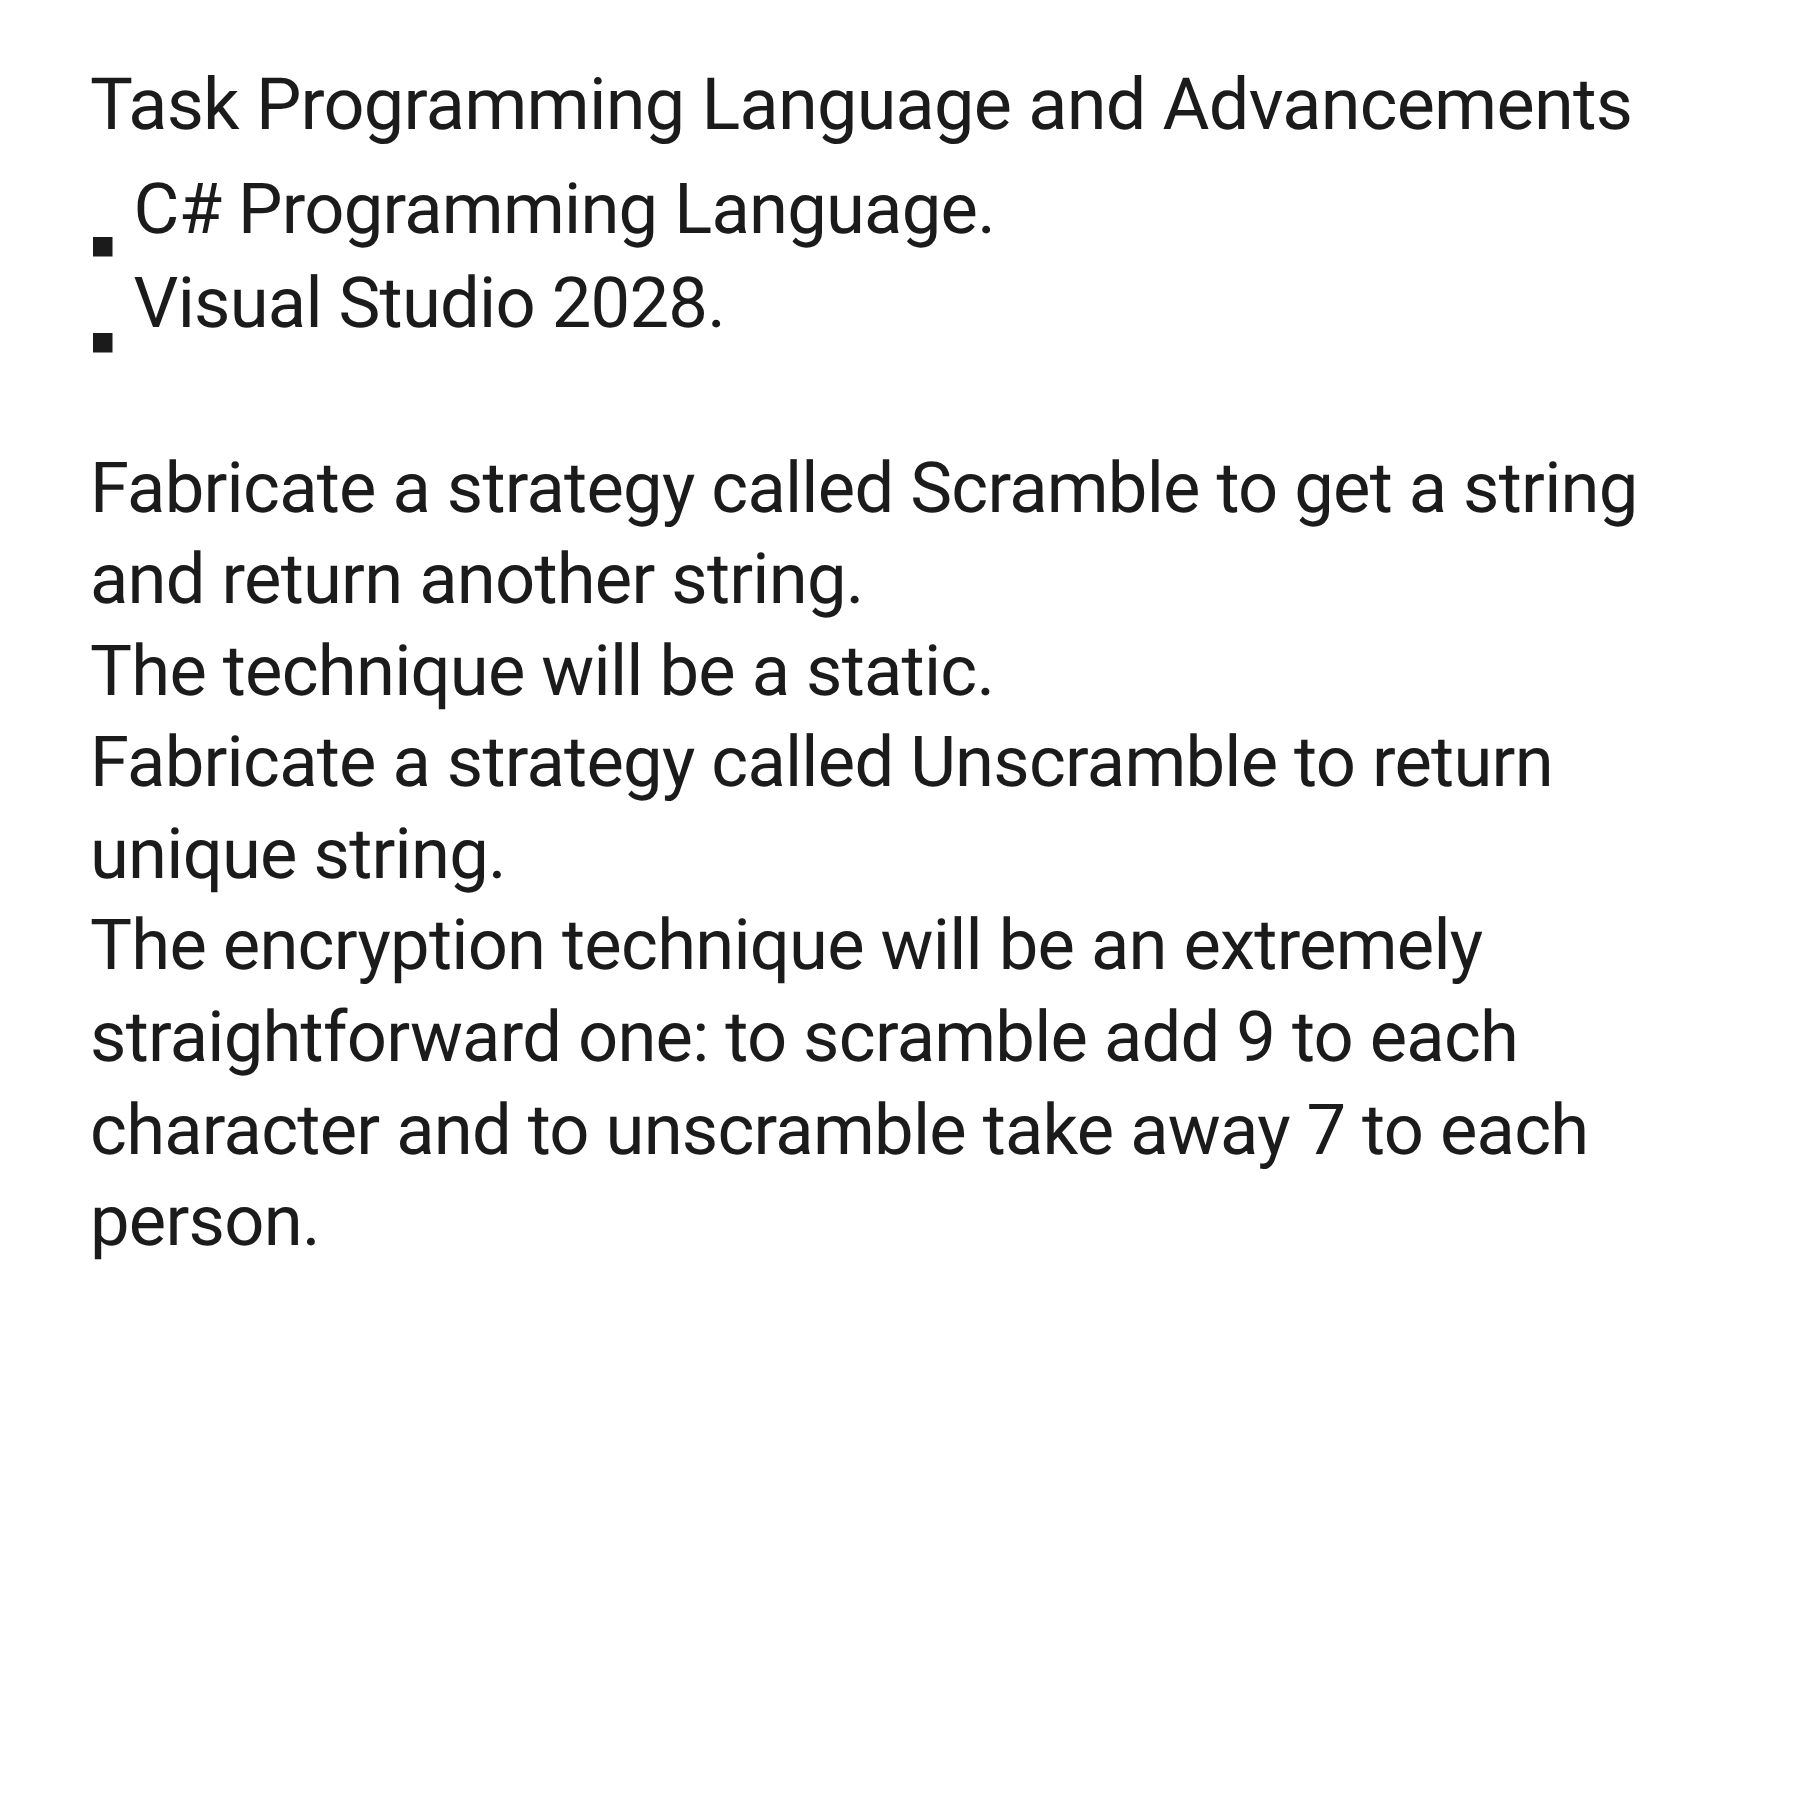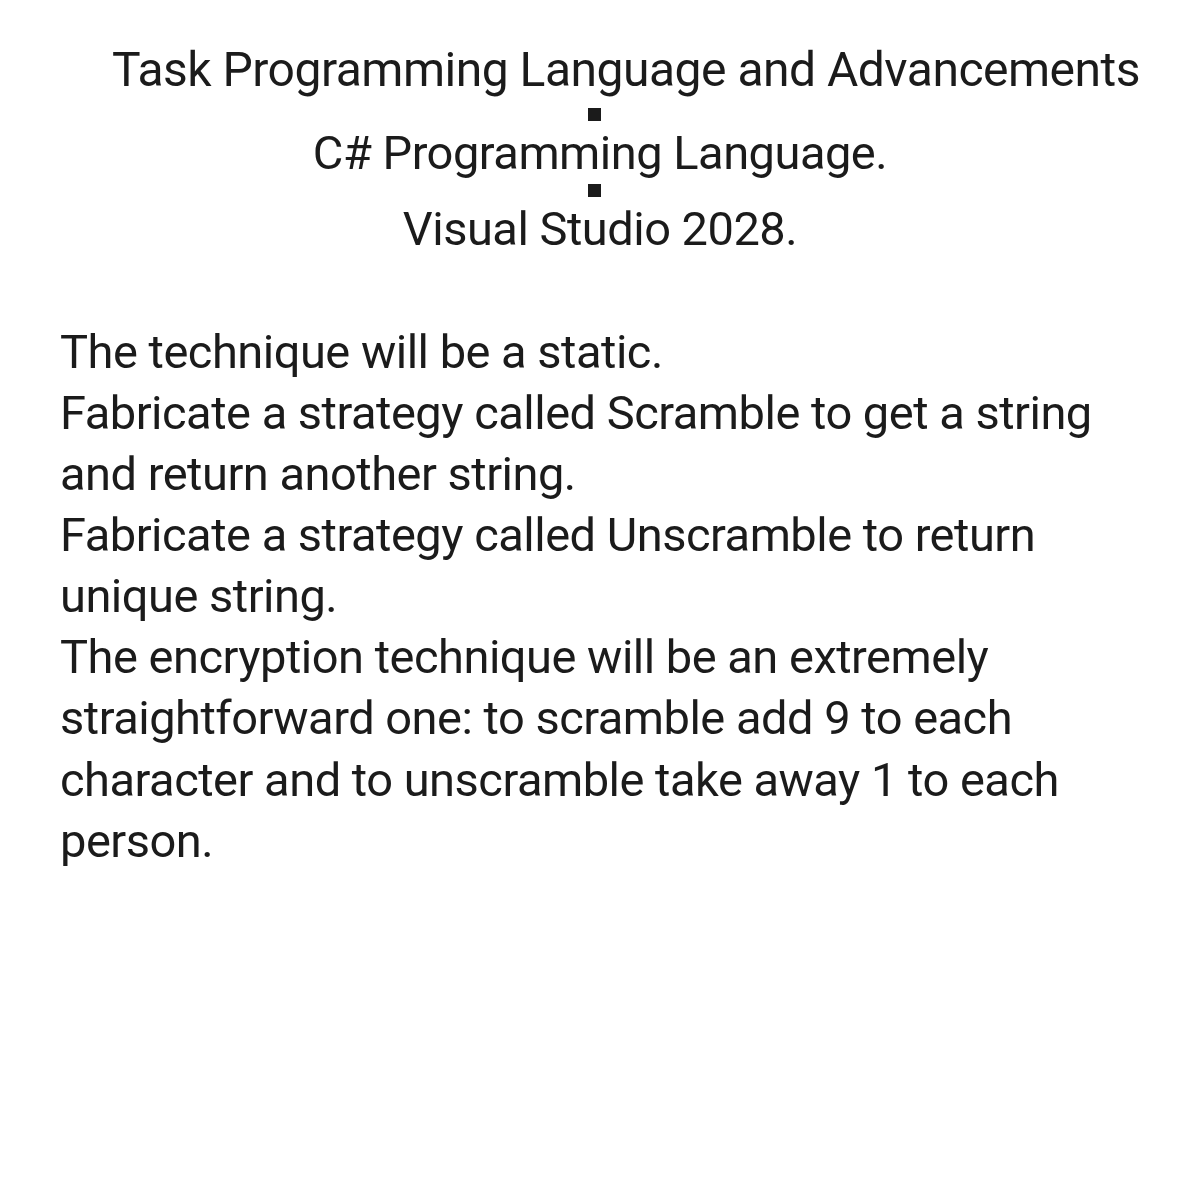--- a/index.html
+++ b/index.html
@@ -15,33 +15,31 @@
     box-sizing: border-box;
     padding: 40px 60px 0 60px;
     width: 1200px;
   }
   .heading {
     font-size: 48px;
     line-height: 1.25;
     font-weight: 400;
     letter-spacing: -0.5px;
     margin-bottom: 8px;
-    text-align: right;
   }
   .bullets {
     margin: 0 0 60px 0;
     padding: 0;
   }
   .bullet-row {
     display: flex;
-    align-items: center;
+    align-items: flex-end;
     font-size: 47px;
     line-height: 1.35;
     letter-spacing: -0.5px;
-    flex-direction: column;
   }
   .bullet-marker {
     display: inline-block;
     width: 13px;
     height: 13px;
     background: #1b1b1b;
     margin: 0 14px 0 2px;
     flex: none;
   }
   .body {
@@ -65,20 +63,20 @@
       <span class="bullet-marker"></span>
       <span>C# Programming Language.</span>
     </div>
     <div class="bullet-row">
       <span class="bullet-marker"></span>
       <span>Visual Studio 2028.</span>
     </div>
   </div>
 
   <div class="body">
+    <p class="para">Fabricate a strategy called Scramble to get a string and return another string.</p>
     <p class="para">The technique will be a static.</p>
-    <p class="para">Fabricate a strategy called Scramble to get a string and return another string.</p>
     <p class="para">Fabricate a strategy called Unscramble to return unique string.</p>
     <p class="para">The encryption technique will be an extremely straightforward one: to scramble add 9 to each</p>
-    <p class="para">character and to unscramble take away 1 to each person.</p>
+    <p class="para">character and to unscramble take away 7 to each person.</p>
   </div>
 
 </div>
 
 </body></html>

